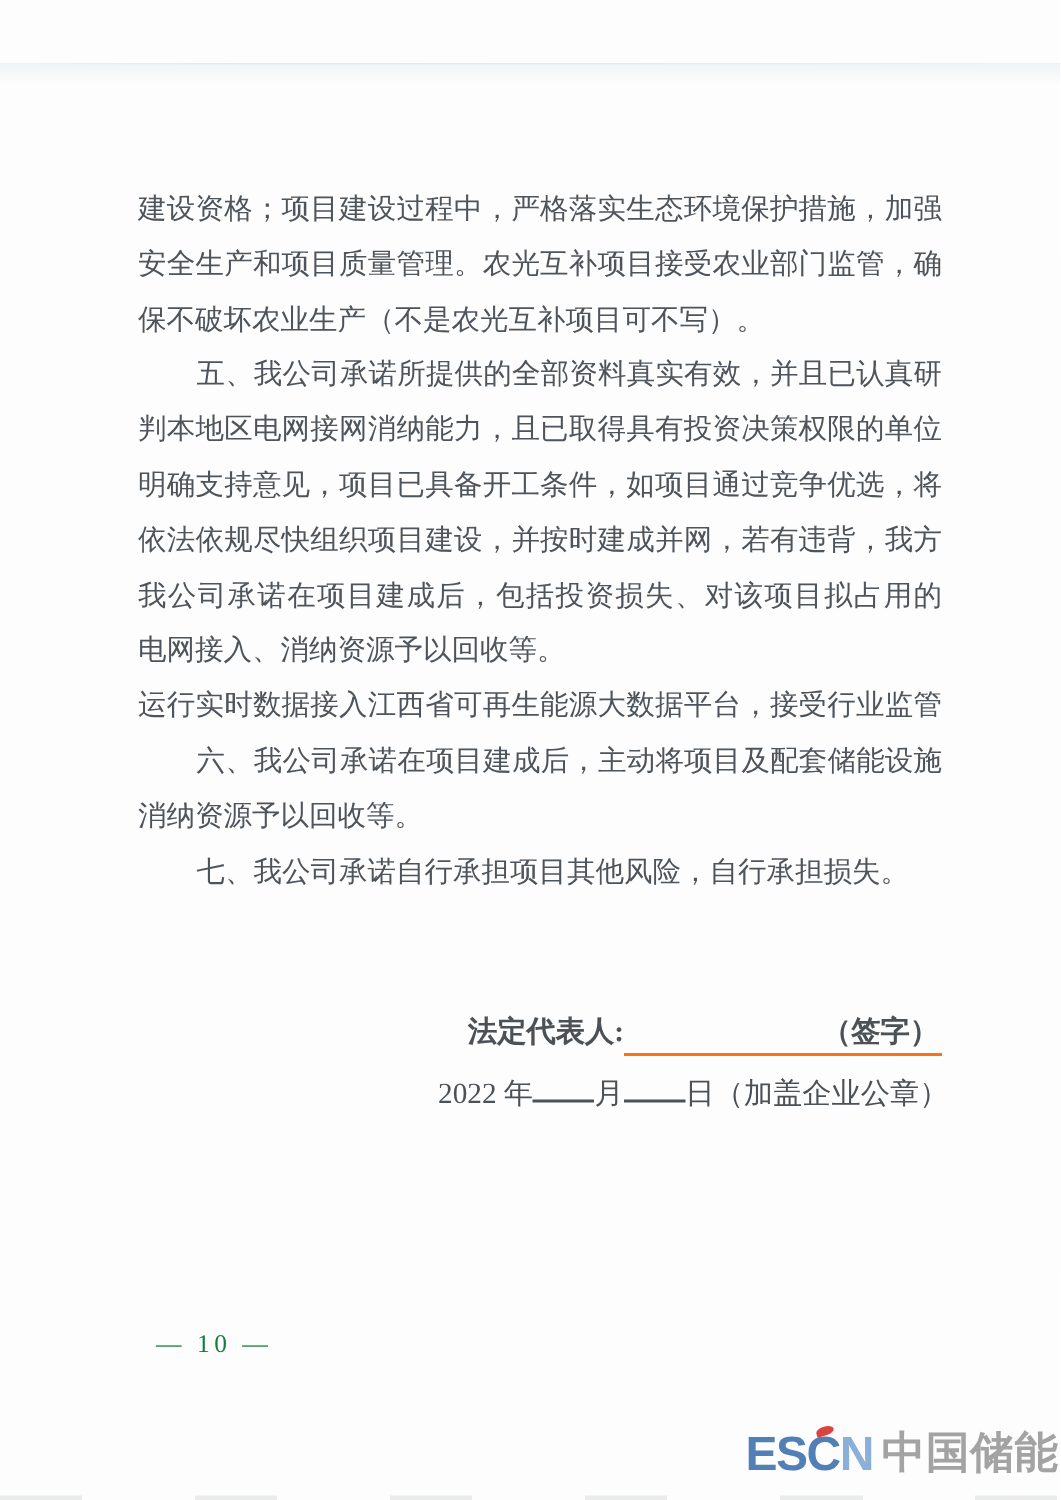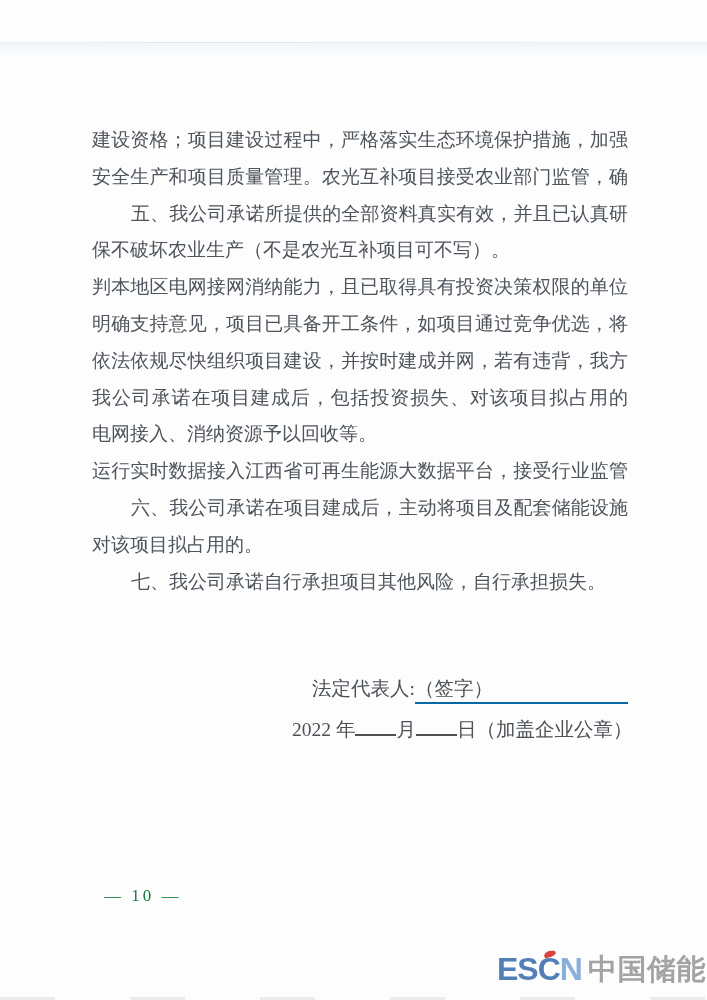--- a/index.html
+++ b/index.html
@@ -39,25 +39,25 @@
   .line.indent { text-indent: 39px; }
   .line.para-end { text-align-last: left; }
 
   
   .signature {
     position: absolute; left: 92px; top: 672px; width: 536px;
     font-size: 19.5px; color: #4c5156;
   }
   .sig-row1 {
     display: flex; align-items: baseline;
-    padding-left: 220px; height: 38px; line-height: 34px;
+    padding-left: 220px; height: 38px; line-height: 34px; font-weight: bold;
   }
   .sig-underline {
-    flex: 1; 
-    border-bottom: 2px solid #0369a1;
+    flex: 1; text-align: right;
+    border-bottom: 2px solid #f97316;
     line-height: 26px;
     padding-right: 2px;
   }
   .sig-row2 {
     padding-left: 200px; height: 40px; line-height: 40px; white-space: nowrap;
   }
   .blank-short {
     display: inline-block; width: 41px; height: 3px;
     border-bottom: 2px solid #4c5156;
   }
@@ -101,30 +101,30 @@
 <body>
 
 <div class="page">
 
   <div class="scan-top-line"></div>
   <div class="scan-top-wash"></div>
 
   <div class="body-text">
     <div class="line">建设资格；项目建设过程中，严格落实生态环境保护措施，加强</div>
     <div class="line">安全生产和项目质量管理。农光互补项目接受农业部门监管，确</div>
+    <div class="line para-end">保不破坏农业生产（不是农光互补项目可不写）。</div>
     <div class="line indent">五、我公司承诺所提供的全部资料真实有效，并且已认真研</div>
-    <div class="line para-end">保不破坏农业生产（不是农光互补项目可不写）。</div>
     <div class="line">判本地区电网接网消纳能力，且已取得具有投资决策权限的单位</div>
     <div class="line">明确支持意见，项目已具备开工条件，如项目通过竞争优选，将</div>
     <div class="line">依法依规尽快组织项目建设，并按时建成并网，若有违背，我方</div>
     <div class="line">我公司承诺在项目建成后，包括投资损失、对该项目拟占用的</div>
     <div class="line para-end">电网接入、消纳资源予以回收等。</div>
     <div class="line">运行实时数据接入江西省可再生能源大数据平台，接受行业监管</div>
     <div class="line indent">六、我公司承诺在项目建成后，主动将项目及配套储能设施</div>
-    <div class="line para-end">对该项目拟占用的。</div>
+    <div class="line para-end">消纳资源予以回收等。</div>
     <div class="line indent para-end">七、我公司承诺自行承担项目其他风险，自行承担损失。</div>
   </div>
 
   <div class="signature">
     <div class="sig-row1">
       <span>法定代表人:</span>
       <span class="sig-underline">
         <span>（签字）</span>
       </span>
     </div>

